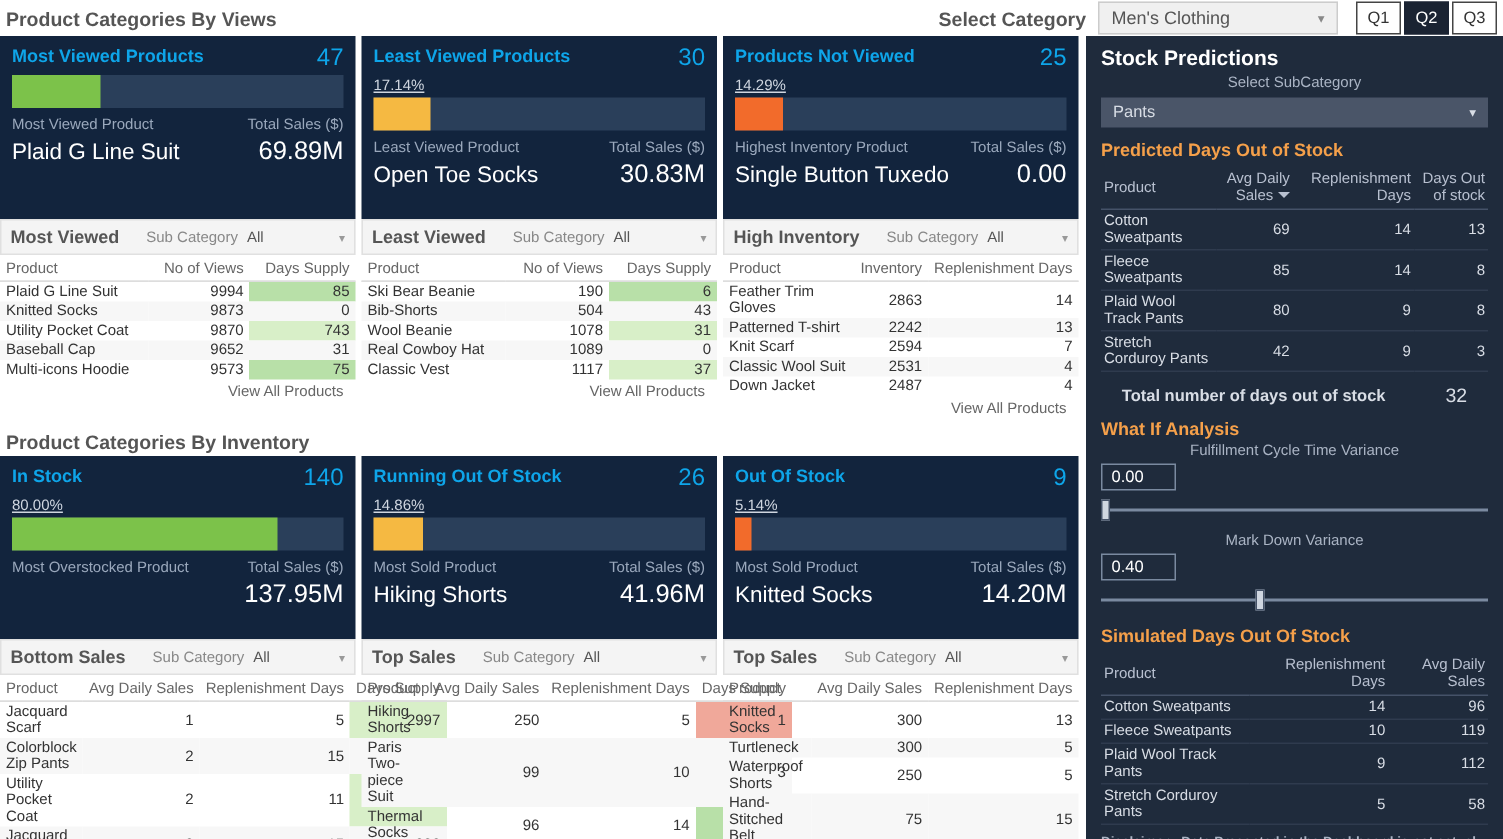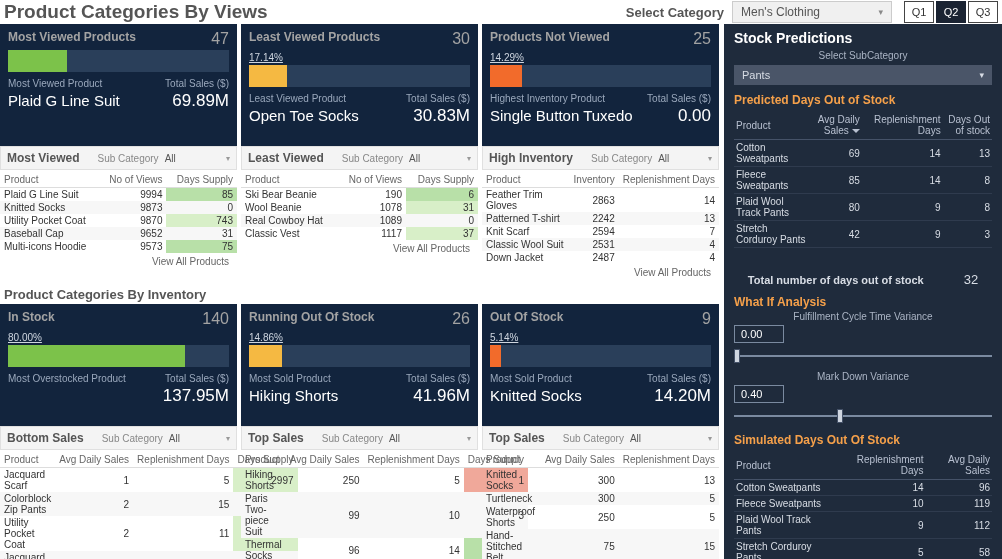--- a/index.html
+++ b/index.html
@@ -1,33 +1,33 @@
 <!DOCTYPE html>
 <html><head>
 <meta charset="utf-8">
 <style>
 * { box-sizing: border-box; margin: 0; padding: 0; }
 body { font-family: "Segoe UI", Arial, sans-serif; font-size: 11px; background: #fff; color: #333; width: 1002px; }
 .top-bar { display: flex; align-items: center; height: 24px; padding: 0 4px; }
-.top-title { font-size: 19px; font-weight: 600; color: #555; flex: 1; }
+.top-title { font-size: 13px; font-weight: 600; color: #555; flex: 1; }
 .sel-label { font-size: 13px; font-weight: 600; color: #555; margin-right: 8px; }
 .dropdown { background: #f0f0f0; border: 1px solid #ccc; color: #555; padding: 3px 8px; width: 160px; display: flex; justify-content: space-between; align-items: center; font-size: 12px; margin-right: 10px; cursor: pointer; }
 .dropdown .chev { font-size: 9px; color: #888; }
 .qbtn { width: 30px; height: 22px; border: 1px solid #444; background: #fff; color: #333; font-size: 11px; cursor: pointer; margin-left: 2px; }
 .qbtn.active { background: #1a2332; color: #fff; border-color: #1a2332; }
 
 .main { display: flex; }
 .left { width: 724px; }
 .right { width: 278px; background: #1f2b3c; color: #d8dde5; padding: 6px 10px 4px 10px; font-size: 11px; }
 
 .row3 { display: flex; }
 .card { width: 237px; margin-right: 4px; }
 .card:last-child { margin-right: 0; }
 .kpi { background: #12243d; color: #e6e9ee; padding: 6px 8px; height: 122px; position: relative; }
-.kpi-head { display: flex; justify-content: space-between; font-size: 12px; font-weight: 600; color: #a3a3a3; }
+.kpi-head { display: flex; justify-content: space-between; font-size: 12px; font-weight: 600; color: #0ea5e9; }
 .kpi-num { font-size: 16px; font-weight: 300; }
 .pct { font-size: 10px; color: #cfd6e0; margin-top: 4px; text-decoration: underline; }
 .bar-bg { background: #2a3f5a; height: 22px; margin-top: 2px; width: 100%; position: relative; }
 .bar-fill { height: 100%; position: absolute; left: 0; top: 0; }
 .kpi-sub { display: flex; justify-content: space-between; font-size: 10px; color: #9aa8bc; margin-top: 6px; }
 .kpi-val { display: flex; justify-content: space-between; align-items: baseline; margin-top: 2px; }
 .kpi-val-name { font-size: 15px; color: #fff; }
 .kpi-val-num { font-size: 17px; color: #fff; }
 
 .sec-head { display: flex; align-items: center; background: #f4f4f4; height: 24px; padding: 0 6px; border: 1px solid #e0e0e0; }
@@ -51,21 +51,21 @@
 
 .r-title { font-size: 14px; font-weight: 700; color: #fff; margin-bottom: 4px; }
 .r-lbl { font-size: 10px; color: #aab4c4; margin-top: 2px; text-align: center; }
 .r-dd { background: #4a5568; color: #d8dde5; padding: 4px 8px; margin-top: 4px; display: flex; justify-content: space-between; align-items: center; cursor: pointer; font-size: 11px; }
 .r-dd .chev { font-size: 9px; }
 .r-sec { font-size: 12px; font-weight: 700; color: #f5a04a; margin-top: 8px; }
 .r-tbl { width: 100%; border-collapse: collapse; font-size: 10px; color: #d8dde5; margin-top: 4px; }
 .r-tbl th { text-align: left; font-weight: normal; color: #b8c0d0; padding: 3px 2px; border-bottom: 1px solid #455268; }
 .r-tbl th.r, .r-tbl td.r { text-align: right; }
 .r-tbl td { padding: 2px 2px; border-bottom: 1px solid #2f3b4e; }
-.r-total { display: flex; justify-content: center; gap: 40px; align-items: center; margin-top: 24px; font-size: 11px; color: #d8dde5; }
+.r-total { display: flex; justify-content: center; gap: 40px; align-items: center; margin-top: 8px; font-size: 11px; color: #d8dde5; }
 .r-total .lbl { text-align: center; font-weight: 600; }
 .r-total .num { font-size: 13px; font-weight: 400; }
 .r-input { background: #1f2b3c; border: 1px solid #7a8aa0; color: #fff; padding: 2px 6px; width: 50px; font-size: 11px; margin-top: 3px; }
 .slider-wrap { position: relative; height: 16px; margin-top: 6px; }
 .slider-track { position: absolute; top: 6px; left: 0; right: 0; height: 2px; background: #7a8aa0; }
 .slider-thumb { position: absolute; top: 0; width: 6px; height: 14px; background: #cfd6e0; border: 1px solid #455268; }
 .disclaim { font-size: 9px; color: #aab4c4; margin-top: 6px; font-weight: 600; }
 .sort-ind { display:inline-block; width:0; height:0; border-left:4px solid transparent; border-right:4px solid transparent; border-top:4px solid #b8c0d0; margin-left:3px; vertical-align: middle;}
 </style>
 </head>
@@ -221,20 +221,25 @@
                 <th class="r">Days Supply</th>
               </tr>
             </thead>
             <tbody>
               <tr>
                 <td class="">Ski Bear Beanie</td>
                 <td class="r ">190</td>
                 <td class="r hl-g">6</td>
               </tr>
               <tr>
+                <td class="row-alt ">Bib-Shorts</td>
+                <td class="r row-alt ">504</td>
+                <td class="r row-alt hl-lg">43</td>
+              </tr>
+              <tr>
                 <td class="">Wool Beanie</td>
                 <td class="r ">1078</td>
                 <td class="r hl-lg">31</td>
               </tr>
               <tr>
                 <td class="row-alt ">Real Cowboy Hat</td>
                 <td class="r row-alt ">1089</td>
                 <td class="r row-alt hl-r">0</td>
               </tr>
               <tr>

